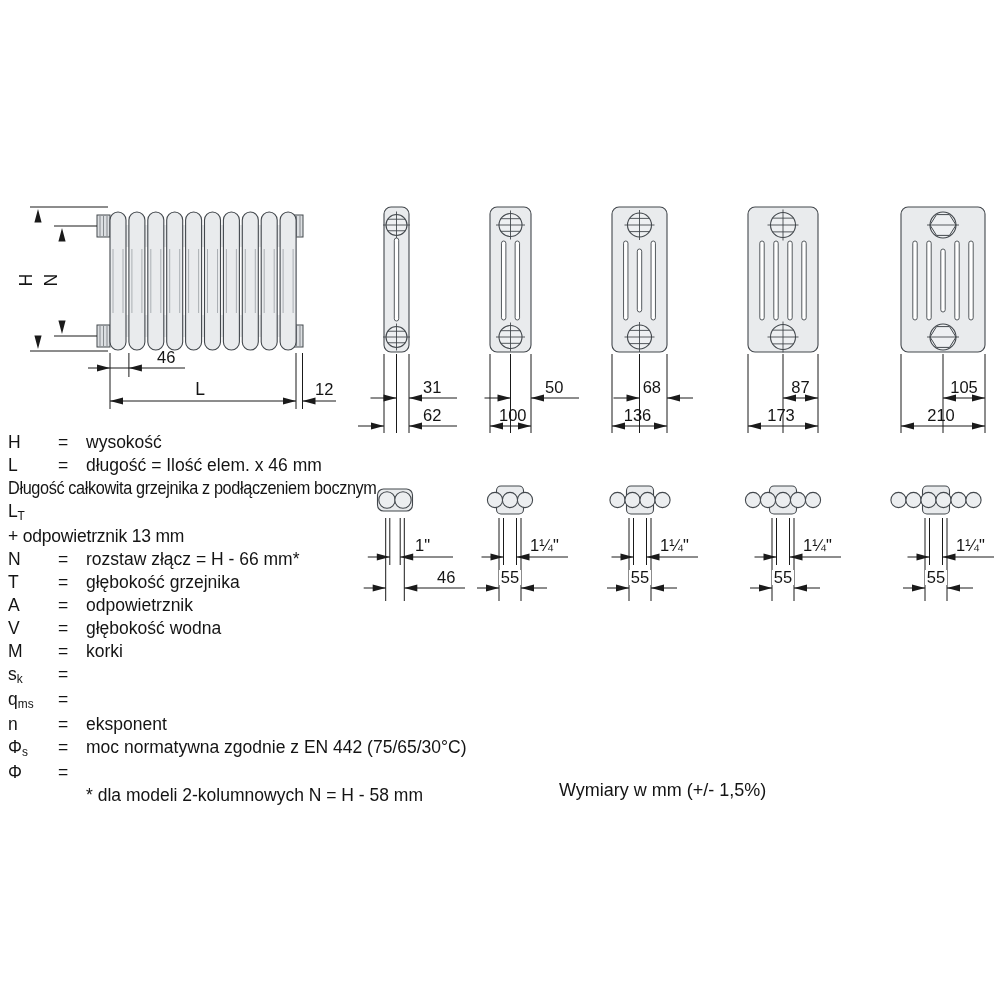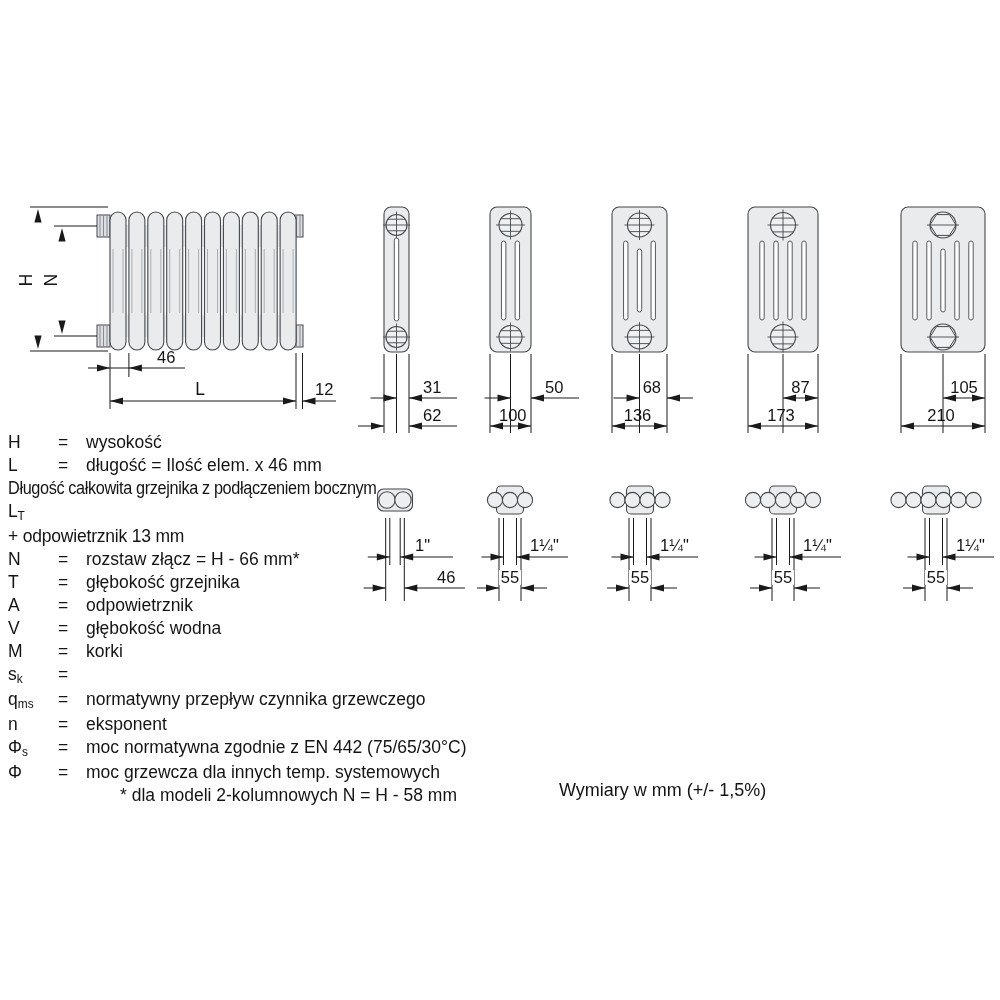--- a/index.html
+++ b/index.html
@@ -9,21 +9,21 @@
   .dim{stroke:#1a1a1a;stroke-width:1;fill:none;}
   .arr{fill:#1a1a1a;stroke:none;}
   .dimtxt{font-family:"Liberation Sans",sans-serif;font-size:16.5px;fill:#141414;}
   .dimbig{font-family:"Liberation Sans",sans-serif;font-size:17.5px;fill:#141414;}
   #legend{position:absolute;left:8px;top:431px;width:560px;font-size:17.5px;line-height:23px;}
   .lrow{display:flex;white-space:nowrap;}
   .lrow .sym{width:50px;flex:none;}
   .lrow .eq{width:28px;flex:none;}
   .lrow .para{letter-spacing:-0.2px;}
   .lrow .tight{transform:scaleX(0.93);transform-origin:left center;letter-spacing:-0.4px;}
-  .lrow .indent{margin-left:112px;}
+  .lrow .indent{margin-left:78px;}
   sub{font-size:68%;vertical-align:baseline;position:relative;top:0.25em;}
   #units-note{position:absolute;left:559px;top:780px;font-size:18px;}
 </style>
 </head>
 <body>
 
 <div class="canvas">
 
   <svg width="1000" height="1000" viewBox="0 0 1000 1000">
 
@@ -412,36 +412,34 @@
         <span class="eq">=</span>
         <span>korki</span>
       </div>
       <div class="lrow">
         <span class="sym">s<sub>k</sub></span>
         <span class="eq">=</span>
       </div>
       <div class="lrow">
         <span class="sym">q<sub>ms</sub></span>
         <span class="eq">=</span>
-        <span>normatywny przepływ czynnika grzewczego</span>
       </div>
       <div class="lrow">
         <span class="sym">n</span>
         <span class="eq">=</span>
         <span>eksponent</span>
       </div>
       <div class="lrow">
         <span class="sym">Φ<sub>s</sub></span>
         <span class="eq">=</span>
         <span>moc normatywna zgodnie z EN 442 (75/65/30°C)</span>
       </div>
       <div class="lrow">
         <span class="sym">Φ</span>
         <span class="eq">=</span>
-        <span>moc grzewcza dla innych temp. systemowych</span>
       </div>
       <div class="lrow">
         <span class="indent">* dla modeli 2-kolumnowych N = H - 58 mm</span>
       </div>
     </div>
 
   <div id="units-note">Wymiary w mm (+/- 1,5%)</div>
 </div>
 
 </body></html>

